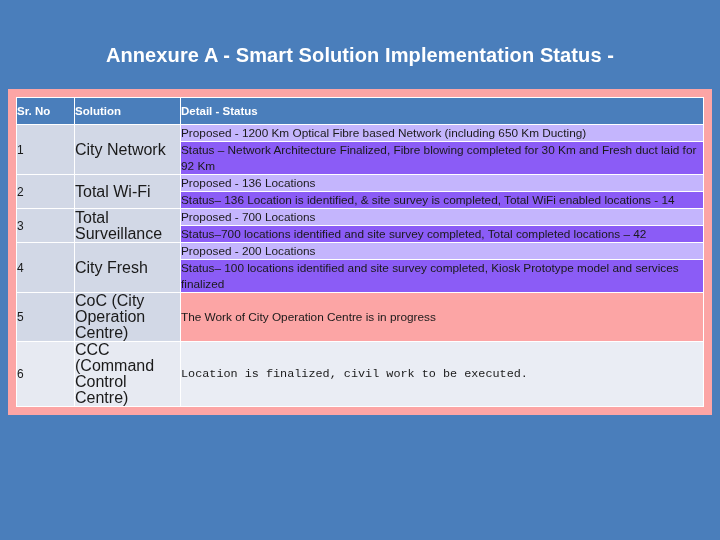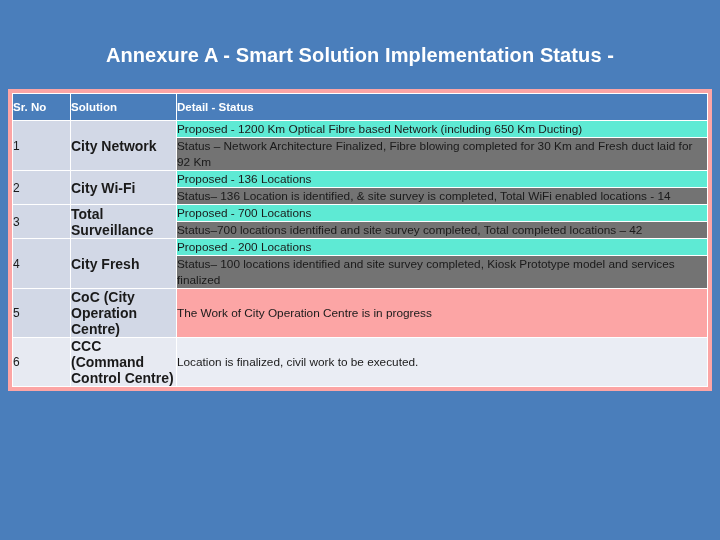--- a/index.html
+++ b/index.html
@@ -33,21 +33,21 @@
     letter-spacing: 0.1px;
     white-space: nowrap;
     line-height: 26px;
   }
 
   .table-wrap {
     position: absolute;
     left: 8px;
     top: 89px;
     width: 704px;
-    border: 4px solid #fca5a5;
+    border: 8px solid #fca5a5;
     box-sizing: border-box;
   }
 
   table.status-table {
     width: 100%;
     border-collapse: collapse;
     table-layout: fixed;
     font-size: 11.5px;
     color: #1a1a1a;
   }
@@ -76,51 +76,51 @@
 
   td.sr-cell {
     text-align: center;
     background: #d2d8e6;
     font-size: 12px;
     padding: 2px 4px;
   }
 
   td.sol-cell {
     background: #d2d8e6;
-    font-size: 14px;
+    font-size: 16px;
     padding: 4px 6px;
     line-height: 16px;
-    font-weight: bold;
   }
 
   td.detail-cell {
     padding: 5px 7px;
     line-height: 16px;
     font-size: 11.8px;
   }
 
   td.detail-proposed {
-    background: #5eead4;
+    background: #c4b5fd;
   }
 
   td.detail-status {
-    background: #737373;
+    background: #8b5cf6;
   }
 
   td.sr-cell.alt,
   td.sol-cell.alt {
     background: #e7eaf2;
   }
 
   td.detail-single {
     background: #fca5a5;
   }
 
   td.detail-single.alt {
     background: #eaedf4;
+    font-family: Liberation Mono, monospace;
   }
 
   tr.single-row td.sr-cell,
   tr.single-row td.sol-cell {
     vertical-align: middle;
   }
 </style>
 </head>
 <body>
 
@@ -148,21 +148,21 @@
           <td class="sr-cell" rowspan="2">1</td>
           <td class="sol-cell" rowspan="2">City Network</td>
           <td class="detail-cell detail-proposed">Proposed - 1200 Km Optical Fibre based Network (including  650 Km Ducting)</td>
         </tr>
         <tr>
           <td class="detail-cell detail-status">Status –  Network Architecture Finalized, Fibre blowing completed for 30 Km  and Fresh duct laid for 92 Km</td>
         </tr>
 
         <tr>
           <td class="sr-cell" rowspan="2">2</td>
-          <td class="sol-cell" rowspan="2">City Wi-Fi</td>
+          <td class="sol-cell" rowspan="2">Total Wi-Fi</td>
           <td class="detail-cell detail-proposed">Proposed - 136 Locations</td>
         </tr>
         <tr>
           <td class="detail-cell detail-status">Status– 136 Location is identified, &amp; site survey is completed, Total  WiFi enabled locations - 14</td>
         </tr>
 
         <tr>
           <td class="sr-cell" rowspan="2">3</td>
           <td class="sol-cell" rowspan="2">Total Surveillance</td>
           <td class="detail-cell detail-proposed">Proposed - 700 Locations</td>

